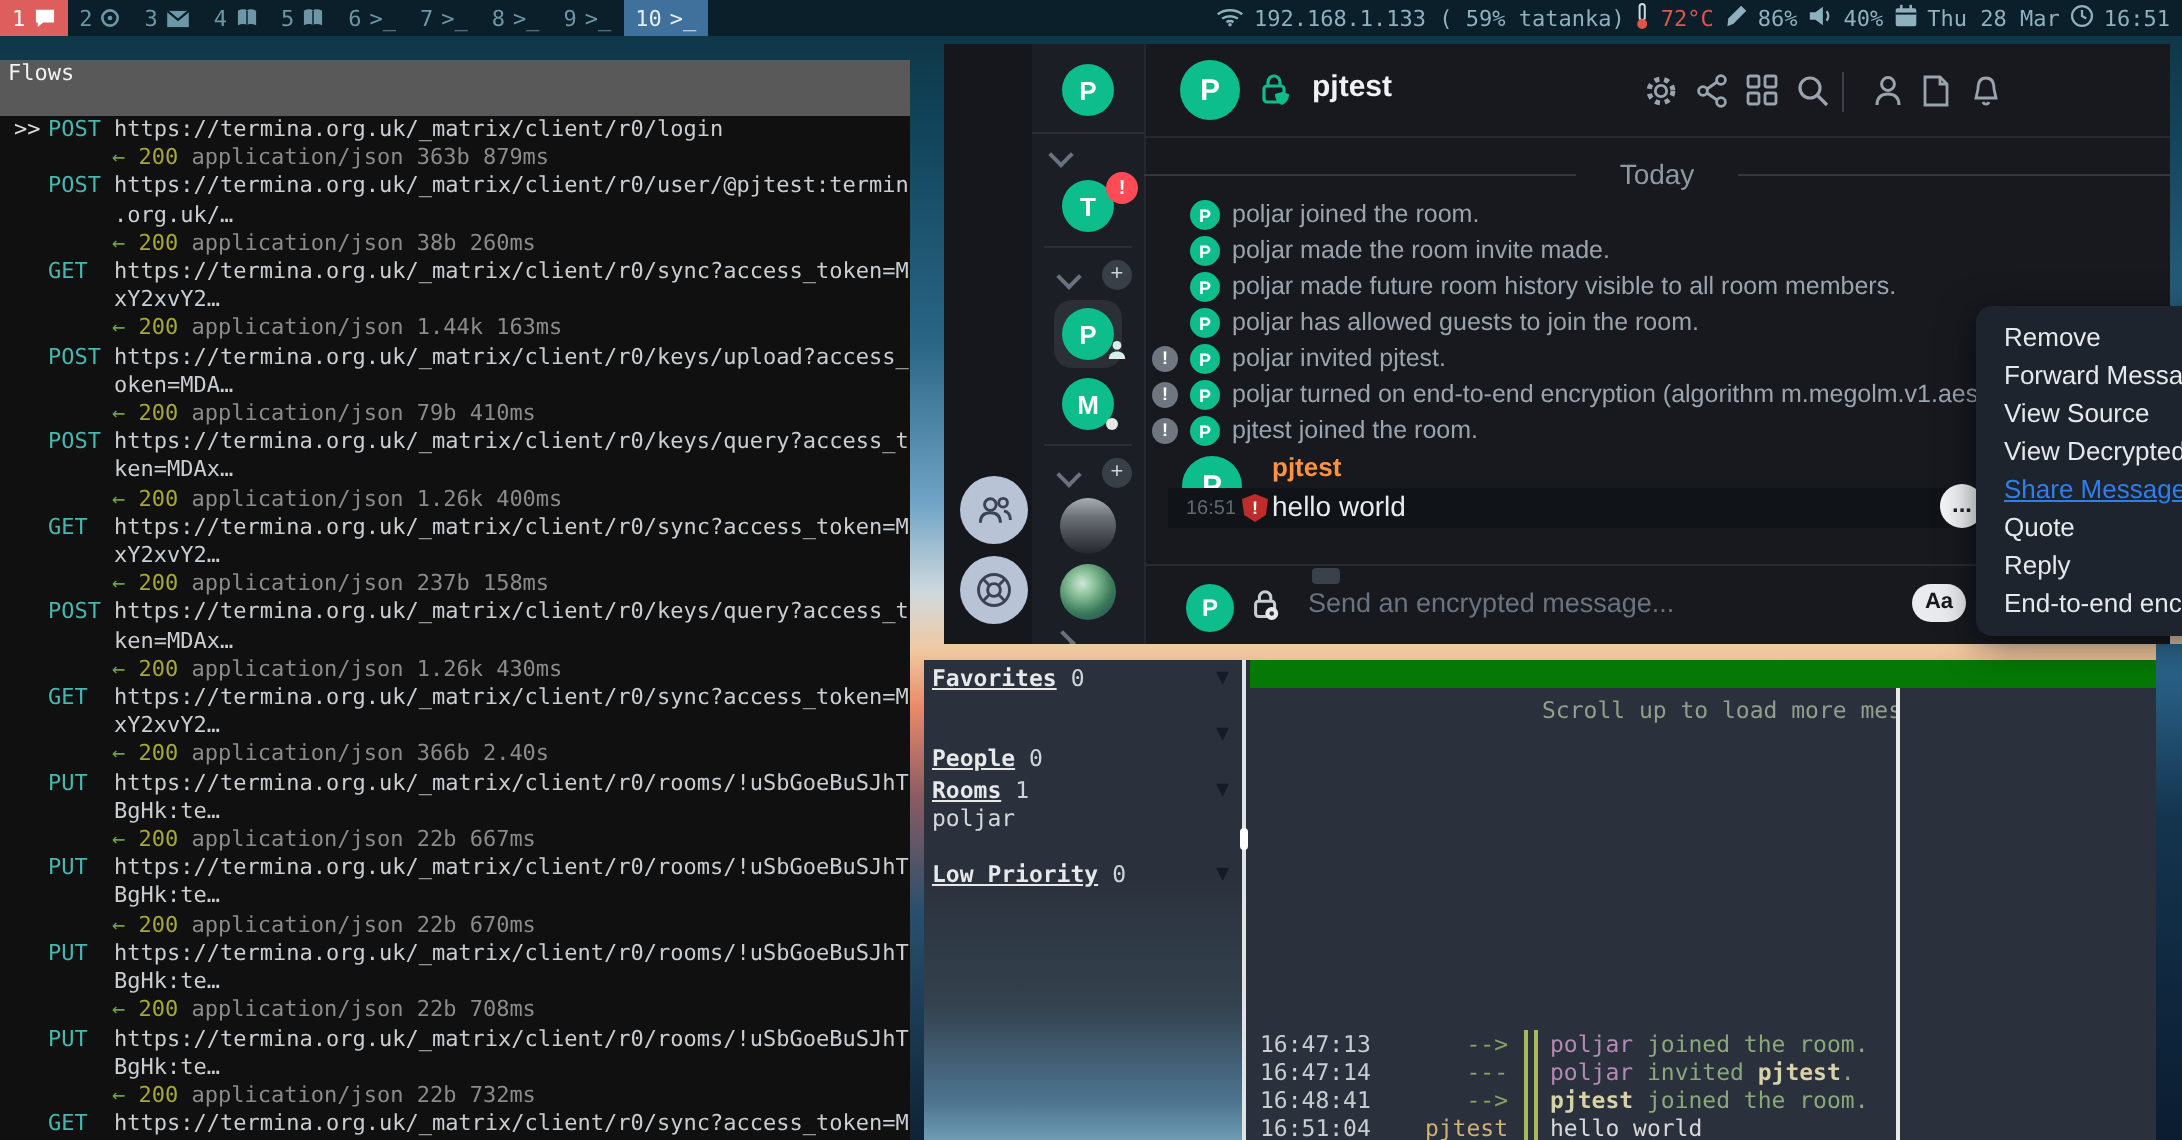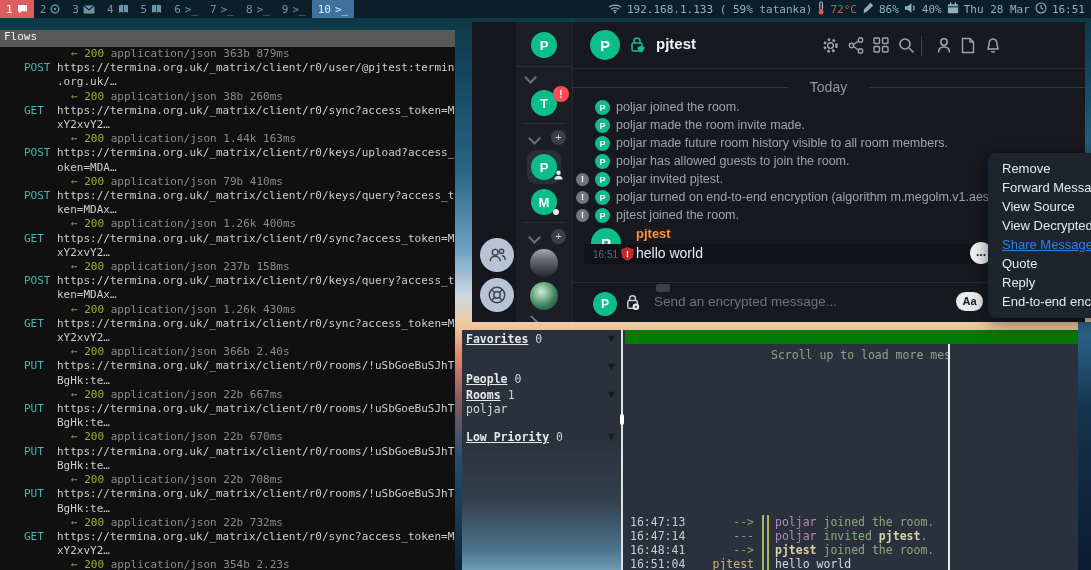--- a/index.html
+++ b/index.html
@@ -13,27 +13,27 @@
     display:flex;align-items:center;font-size:11px;color:#6f9fae;}
   #ws{display:flex;height:18px;}
   .ws{display:flex;align-items:center;gap:4px;padding:0 6px;height:18px;color:#6d96a6;}
   .ws.urgent{background:#dd5e5c;color:#fff;}
   .ws.focused{background:#40719c;color:#e4edf4;}
   .ws svg{display:block;}
   #status{margin-left:auto;display:flex;align-items:center;gap:5px;padding-right:6px;color:#8fb0bd;}
   .temp{color:#e05548;}
   
   #flows{position:absolute;left:0;top:30px;width:455px;height:540px;background:#101010;overflow:hidden;}
-  #flows-title{height:17px;background:#595959;color:#f2f2f2;font-size:11px;line-height:14px;padding-left:4px;}
+  #flows-title{height:28px;background:#595959;color:#f2f2f2;font-size:11px;line-height:14px;padding-left:4px;}
   #flows-body{font-size:11px;line-height:14.2px;color:#c9ced2;}
   .fl{white-space:nowrap;}
   .fl .mark{display:inline-block;width:24px;padding-left:7px;color:#dcdcdc;box-sizing:border-box;}
   .fl .method{display:inline-block;width:33px;color:#45b8b0;}
   .fl.cont{padding-left:57px;}
-  .fl.resp{padding-left:71px;color:#8b8b8b;}
+  .fl.resp{padding-left:56px;color:#8b8b8b;}
   .fl.resp .arr{color:#70a040;}
   .fl.resp .code{color:#a8a832;}
   
   #element{position:absolute;left:472px;top:22px;width:613px;height:300px;background:#17191f;overflow:hidden;}
   #space-strip{position:absolute;left:0;top:0;width:44px;height:300px;background:#15171c;}
   .round-btn{position:absolute;left:8px;width:34px;height:34px;border-radius:50%;background:#b9c3d6;
     display:flex;align-items:center;justify-content:center;}
   #room-col{position:absolute;left:44px;top:0;width:56px;height:300px;background:#1b1e24;border-right:1px solid #24272d;
     display:flex;flex-direction:column;align-items:center;}
   #user-av-wrap{width:56px;padding:10px 0 8px 0;display:flex;justify-content:center;border-bottom:1px solid #2a2d33;}
@@ -227,20 +227,21 @@
             <circle cx="7" cy="7" r="5.8"></circle>
             <path d="M7 3.5 V7 L9.5 8.5"></path>
           </svg></span>
       <span>16:51</span>
     </div>
   </div>
 
   <div id="flows">
     <div id="flows-title">Flows</div>
     <div id="flows-body">
+        <div class="fl"><span class="mark">&gt;&gt;</span><span class="method">POST</span><span class="url">https://termina.org.uk/_matrix/client/r0/login</span></div>
         <div class="fl resp"><span class="arr">← </span><span class="code">200</span><span class="meta"> application/json 363b 879ms</span></div>
         <div class="fl"><span class="mark"></span><span class="method">POST</span><span class="url">https://termina.org.uk/_matrix/client/r0/user/@pjtest:termina</span></div>
         <div class="fl cont">.org.uk/…</div>
         <div class="fl resp"><span class="arr">← </span><span class="code">200</span><span class="meta"> application/json 38b 260ms</span></div>
         <div class="fl"><span class="mark"></span><span class="method">GET</span><span class="url">https://termina.org.uk/_matrix/client/r0/sync?access_token=MDA</span></div>
         <div class="fl cont">xY2xvY2…</div>
         <div class="fl resp"><span class="arr">← </span><span class="code">200</span><span class="meta"> application/json 1.44k 163ms</span></div>
         <div class="fl"><span class="mark"></span><span class="method">POST</span><span class="url">https://termina.org.uk/_matrix/client/r0/keys/upload?access_t</span></div>
         <div class="fl cont">oken=MDA…</div>
         <div class="fl resp"><span class="arr">← </span><span class="code">200</span><span class="meta"> application/json 79b 410ms</span></div>

